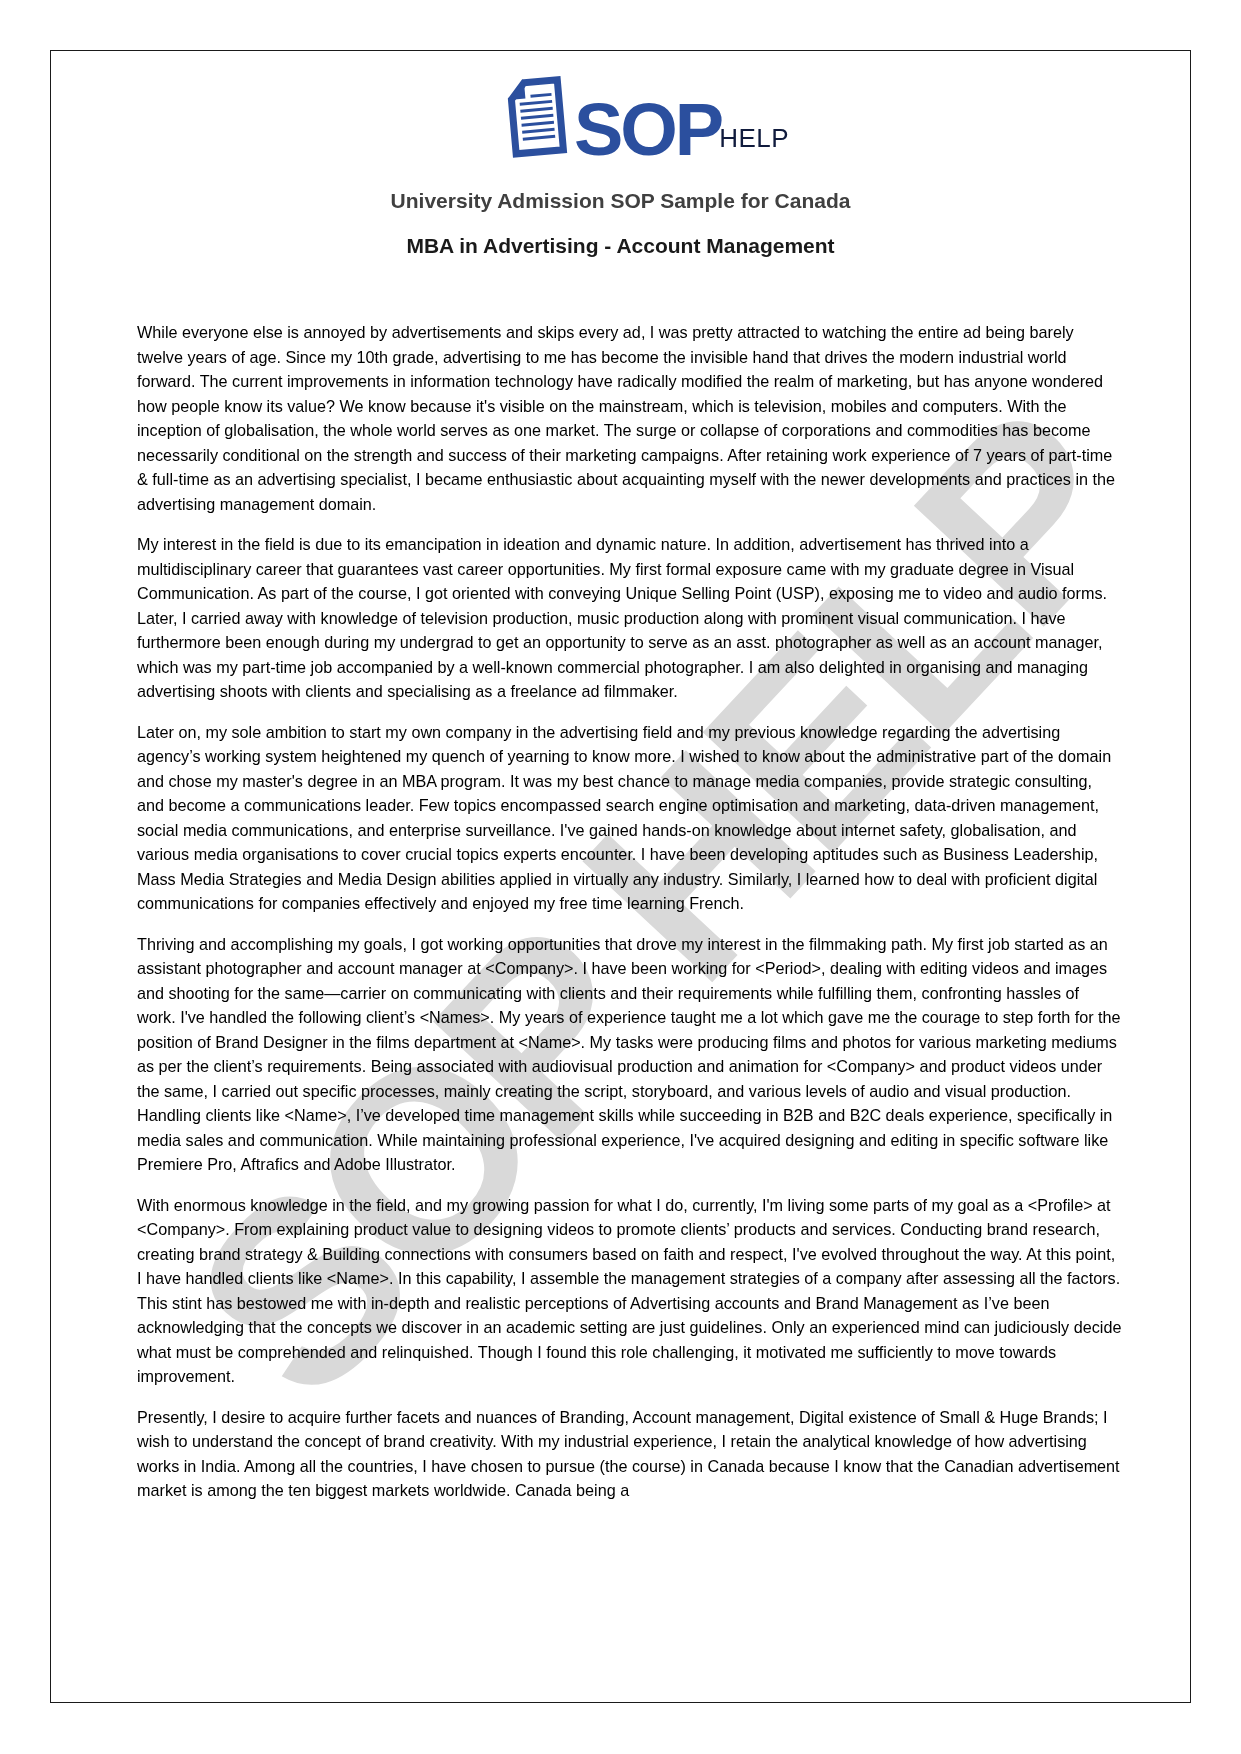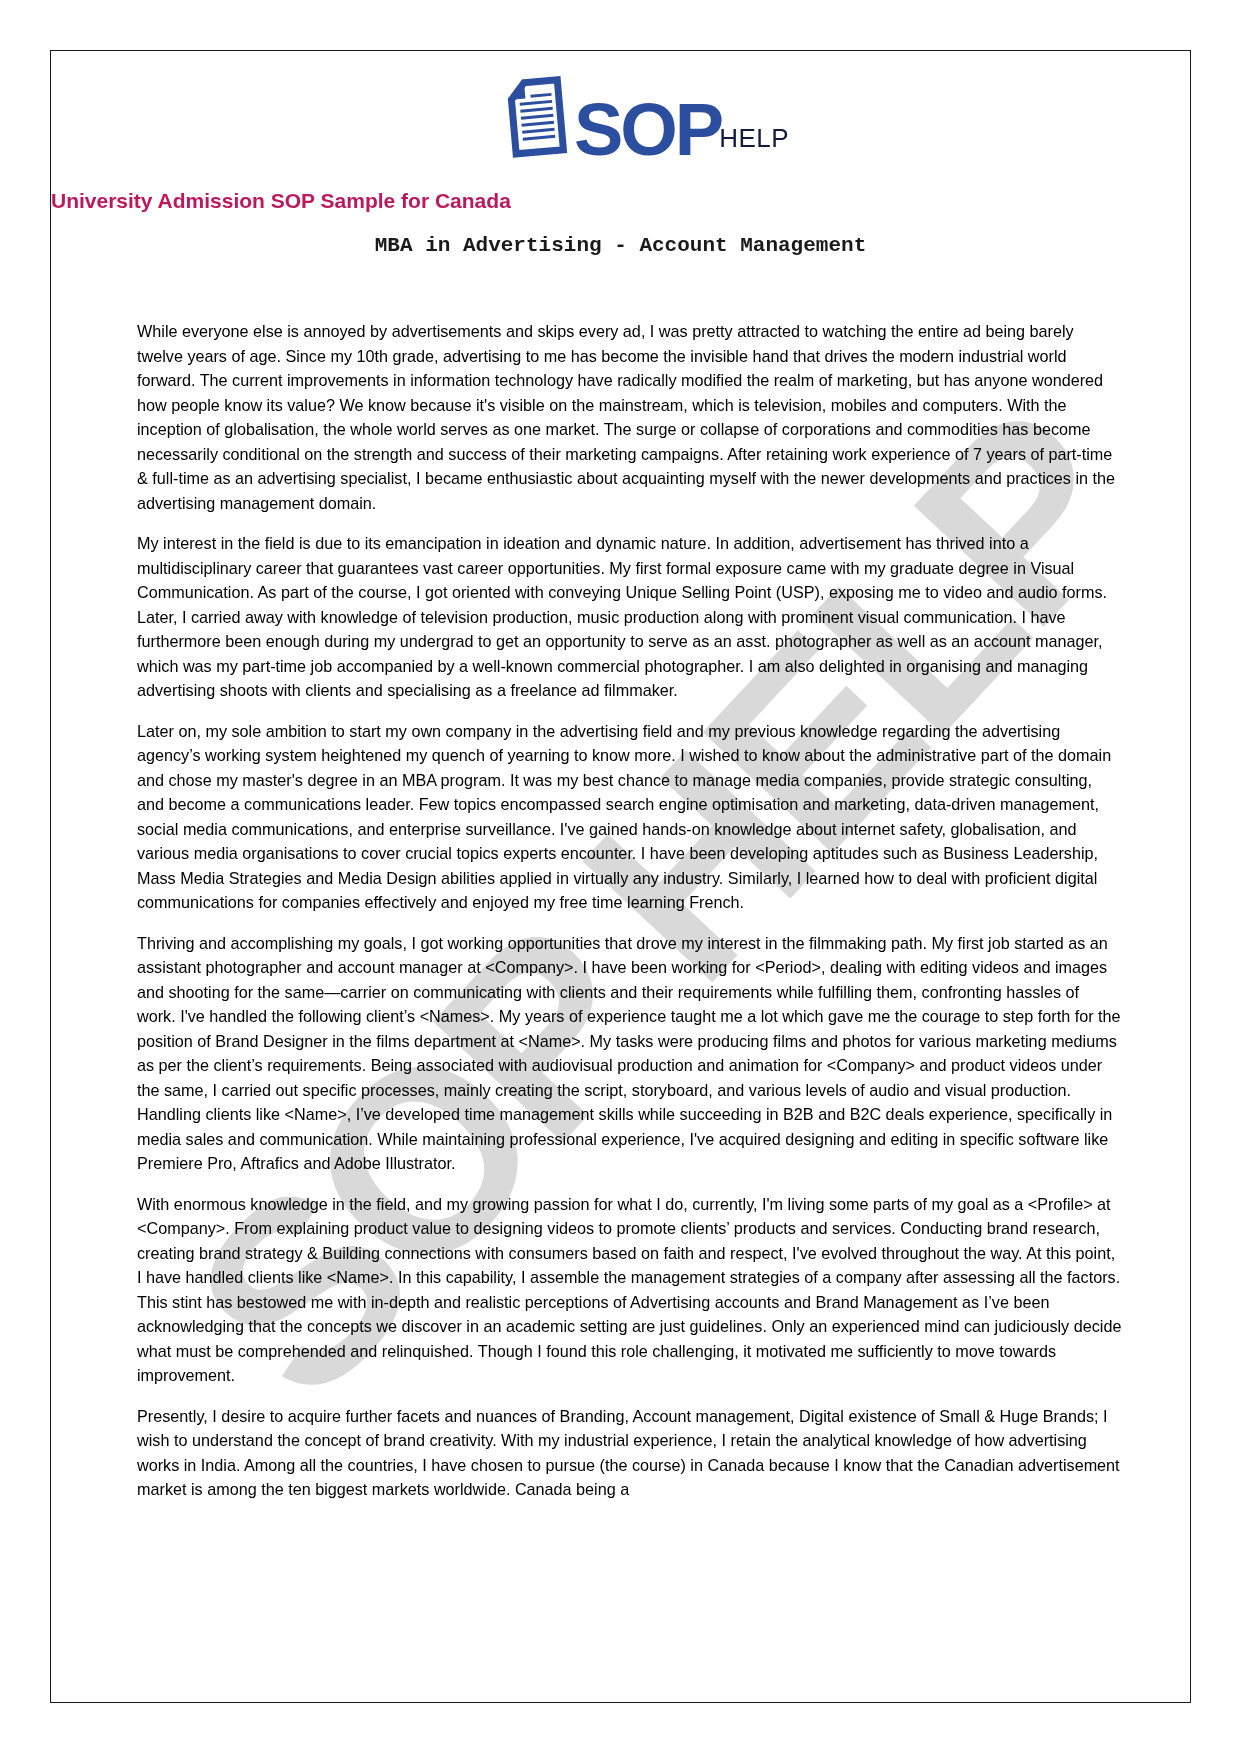--- a/index.html
+++ b/index.html
@@ -60,32 +60,31 @@
     font-size: 26px;
     font-weight: 400;
     letter-spacing: 0.5px;
     color: #101b3d;
     margin-left: -2px;
     margin-bottom: 5px;
   }
   
   .h1 {
     margin-top: 30px;
-    text-align: left;
+    text-align: center;
     font-size: 21px;
     font-weight: 700;
-    color: #be185d;
+    color: #404040;
   }
   .h2 {
     margin-top: 21px;
     text-align: center;
     font-size: 21px;
     font-weight: 700;
     color: #1a1a1a;
-    font-family: Liberation Mono, monospace;
   }
   
   .bodytext {
     margin-top: 62px;
     padding-left: 86px;
     padding-right: 68px;
   }
   .bodytext p {
     font-size: 16.2px;
     line-height: 24.5px;

